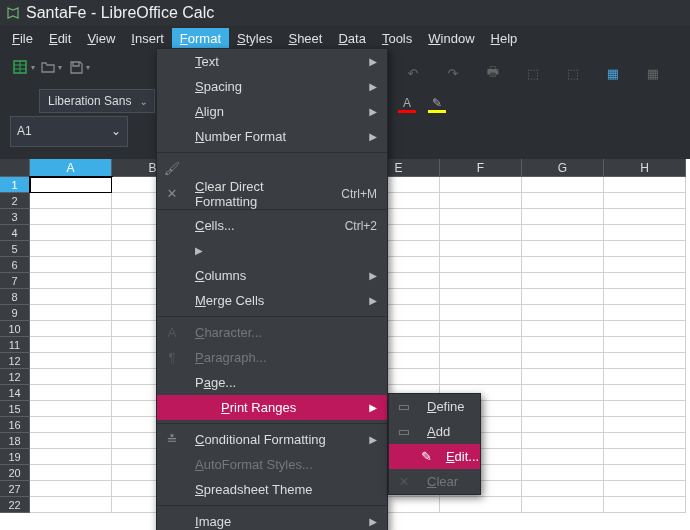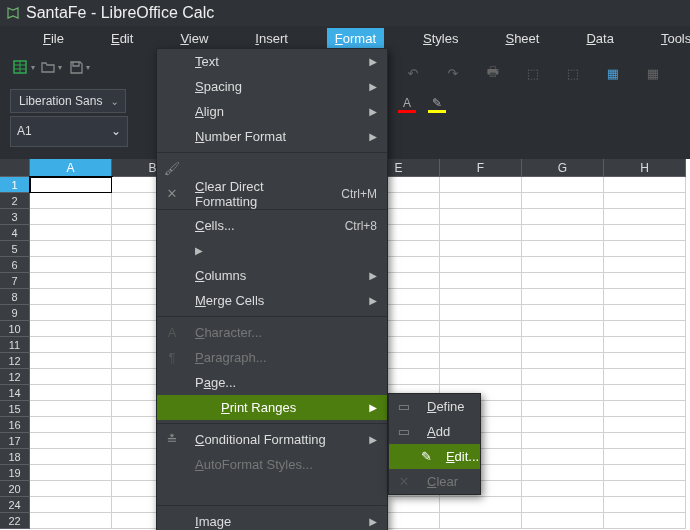--- a/index.html
+++ b/index.html
@@ -5,31 +5,31 @@
 * { margin: 0; padding: 0; box-sizing: border-box; font-family: "Liberation Sans", Arial, sans-serif; }
 body { background: #2b2e33; color: #d8d8d8; font-size: 13px; width: 690px; height: 530px; overflow: hidden; position: relative; }
 
 
 .titlebar { height: 26px; background: #2f3338; display: flex; align-items: center; padding: 0 6px; gap: 6px; }
 .titlebar .app-icon { width: 14px; height: 14px; display: inline-flex; align-items: center; justify-content: center; color: #6fb36f; }
 .titlebar .title { color: #f0f0f0; font-size: 16px; }
 
 
 .menubar { height: 24px; background: #2b2e33; display: flex; align-items: center; padding: 0 4px; gap: 0; }
-.menubar .menu-item { padding: 3px 8px; color: #e0e0e0; cursor: default; margin-left: 31px; }
+.menubar .menu-item { padding: 3px 8px; color: #e0e0e0; cursor: default; }
 .menubar .menu-item u { text-decoration: underline; }
 .menubar .menu-item.active { background: #3eaee7; color: #fff; }
 
 
 .toolbar { height: 34px; background: #2b2e33; display: flex; align-items: center; padding: 0 10px; gap: 2px; }
 .tb-btn { width: 26px; height: 26px; display: inline-flex; align-items: center; justify-content: center; color: #888; }
 .tb-sep { width: 8px; }
 .tb-btn.green svg { stroke: #2fa84f; }
 .tb-btn .dd { font-size: 8px; color: #888; margin-left: 2px; }
-.font-sel { height: 24px; background: #333840; border: 1px solid #4a4f56; color: #ddd; display: inline-flex; align-items: center; padding: 0 6px 0 8px; gap: 8px; font-size: 12px; }
+.font-sel { height: 24px; background: #333840; border: 1px solid #4a4f56; color: #ddd; display: inline-flex; align-items: center; padding: 0 6px 0 8px; gap: 8px; font-size: 12px; margin-left: 29px; }
 .font-sel .chev { font-size: 10px; color: #aaa; }
 
 .color-swatch { width: 18px; height: 3px; display: inline-block; }
 
 
 .namebar { height: 26px; background: #2b2e33; display: flex; align-items: center; padding: 0 10px; gap: 6px; }
 .namebox { width: 118px; height: 31px; background: #333840; border: 1px solid #4a4f56; color: #ddd; display: flex; align-items: center; padding: 0 6px; justify-content: space-between; font-size: 12px; }
 
 
 .sheet { position: absolute; top: 159px; left: 0; right: 0; bottom: 0; background: #fff; }
@@ -45,21 +45,21 @@
 .cell.active { outline: 2px solid #000; outline-offset: -1px; background: #fff; }
 
 
 .dropdown { position: absolute; background: #3a3d42; border: 1px solid #25272b; box-shadow: 2px 3px 8px rgba(0,0,0,0.5); color: #ddd; font-size: 13px; }
 .dropdown .mi { display: flex; align-items: center; height: 25px; padding: 0 10px 0 6px; gap: 14px; position: relative; }
 .dropdown .mi .ico { width: 18px; height: 18px; display: inline-flex; align-items: center; justify-content: center; color: #888; font-size: 13px; }
 .dropdown .mi .lbl { flex: 1; }
 .dropdown .mi .lbl u { text-decoration: underline; }
 .dropdown .mi .accel { color: #ccc; font-size: 12px; margin-left: 24px; }
 .dropdown .mi .sub { font-size: 10px; color: #bbb; }
-.dropdown .mi.hover { background: #4d7c0f; color: #fff; padding-left: 32px; }
+.dropdown .mi.hover { background: #be185d; color: #fff; padding-left: 32px; }
 .dropdown .mi.hover .ico, .dropdown .mi.hover .sub, .dropdown .mi.hover .accel { color: #fff; }
 .dropdown .mi.disabled { color: #777; }
 .dropdown .mi.disabled .ico { color: #555; }
 .dropdown hr { border: none; border-top: 1px solid #2b2e33; margin: 3px 0; }
 
 #format-menu { top: 48px; left: 156px; width: 232px; }
 #printranges-menu { top: 393px; left: 388px; width: 93px; }
 
 .toolbar2 { height: 34px; background: #2b2e33; display: flex; align-items: center; padding: 0 10px; gap: 6px; }
 </style>
@@ -313,31 +313,20 @@
         <div class="cell"></div>
         <div class="cell"></div>
         <div class="cell"></div>
         <div class="cell"></div>
         <div class="cell"></div>
         <div class="cell"></div>
         <div class="cell"></div>
         <div class="cell"></div>
       </div>
       <div class="row">
-        <div class="rowhdr">17</div>
-        <div class="cell"></div>
-        <div class="cell"></div>
-        <div class="cell"></div>
-        <div class="cell"></div>
-        <div class="cell"></div>
-        <div class="cell"></div>
-        <div class="cell"></div>
-        <div class="cell"></div>
-      </div>
-      <div class="row">
         <div class="rowhdr">18</div>
         <div class="cell"></div>
         <div class="cell"></div>
         <div class="cell"></div>
         <div class="cell"></div>
         <div class="cell"></div>
         <div class="cell"></div>
         <div class="cell"></div>
         <div class="cell"></div>
       </div>
@@ -357,21 +346,21 @@
         <div class="cell"></div>
         <div class="cell"></div>
         <div class="cell"></div>
         <div class="cell"></div>
         <div class="cell"></div>
         <div class="cell"></div>
         <div class="cell"></div>
         <div class="cell"></div>
       </div>
       <div class="row">
-        <div class="rowhdr">24</div>
+        <div class="rowhdr">27</div>
         <div class="cell"></div>
         <div class="cell"></div>
         <div class="cell"></div>
         <div class="cell"></div>
         <div class="cell"></div>
         <div class="cell"></div>
         <div class="cell"></div>
         <div class="cell"></div>
       </div>
       <div class="row">
@@ -415,21 +404,21 @@
     </div>
     <div class="mi">
       <span class="ico">✕</span>
       <span class="lbl"><u>C</u>lear Direct Formatting</span>
       <span class="accel">Ctrl+M</span>
     </div>
     <hr>
     <div class="mi">
       <span class="ico"></span>
       <span class="lbl"><u>C</u>ells...</span>
-      <span class="accel">Ctrl+8</span>
+      <span class="accel">Ctrl+2</span>
     </div>
     <div class="mi">
       <span class="ico"></span>
       <span class="sub">▶</span>
     </div>
     <div class="mi">
       <span class="ico"></span>
       <span class="lbl"><u>C</u>olumns</span>
       <span class="sub">▶</span>
     </div>
@@ -461,20 +450,21 @@
       <span class="ico">≛</span>
       <span class="lbl"><u>C</u>onditional Formatting</span>
       <span class="sub">▶</span>
     </div>
     <div class="mi disabled">
       <span class="ico"></span>
       <span class="lbl"><u>A</u>utoFormat Styles...</span>
     </div>
     <div class="mi">
       <span class="ico"></span>
+      <span class="lbl"><u>S</u>preadsheet Theme</span>
     </div>
     <hr>
     <div class="mi">
       <span class="ico"></span>
       <span class="lbl"><u>I</u>mage</span>
       <span class="sub">▶</span>
     </div>
   </div>
 
 <div class="dropdown" id="printranges-menu">

